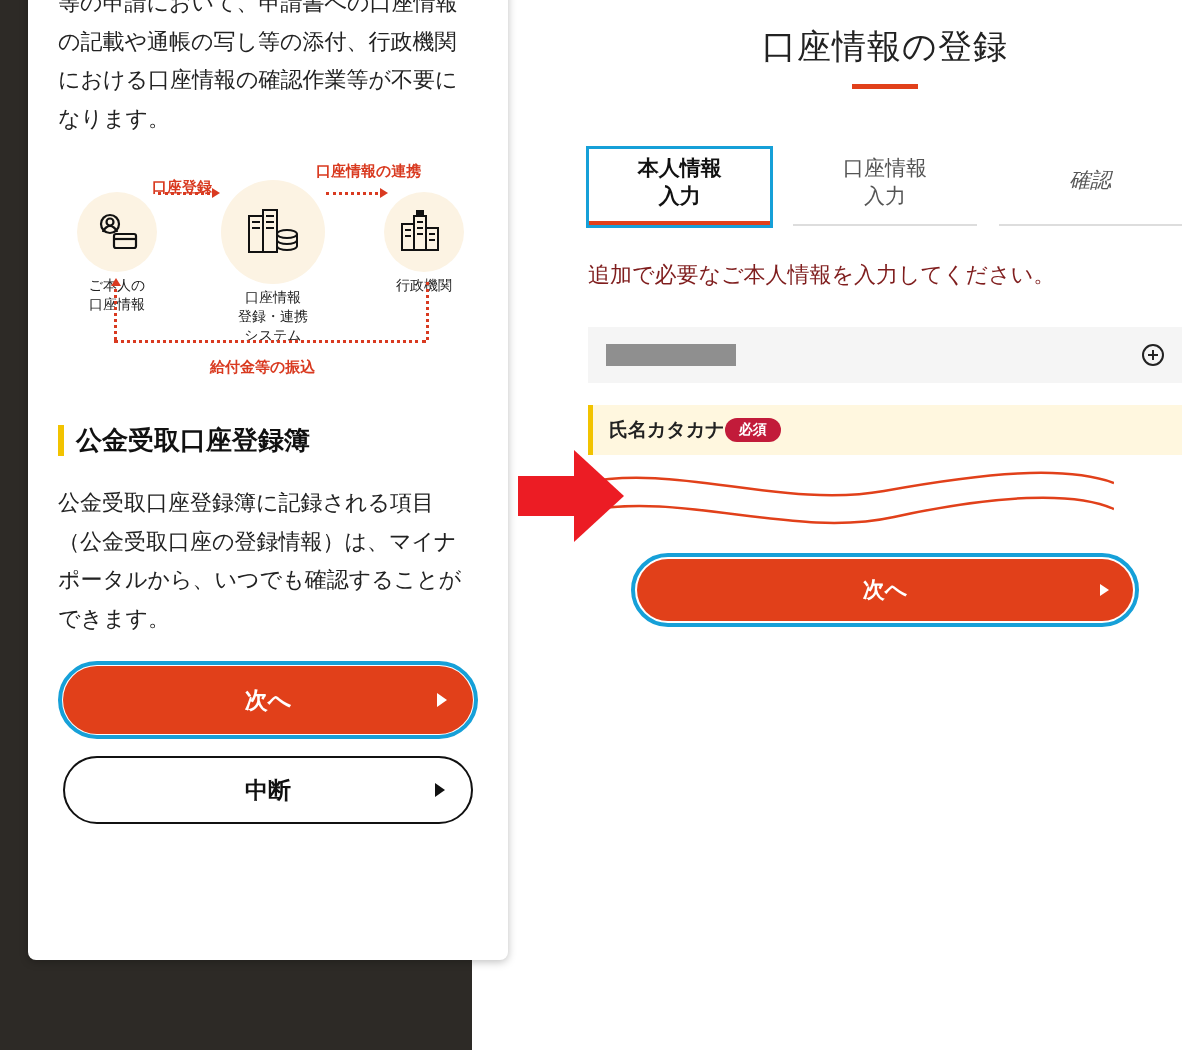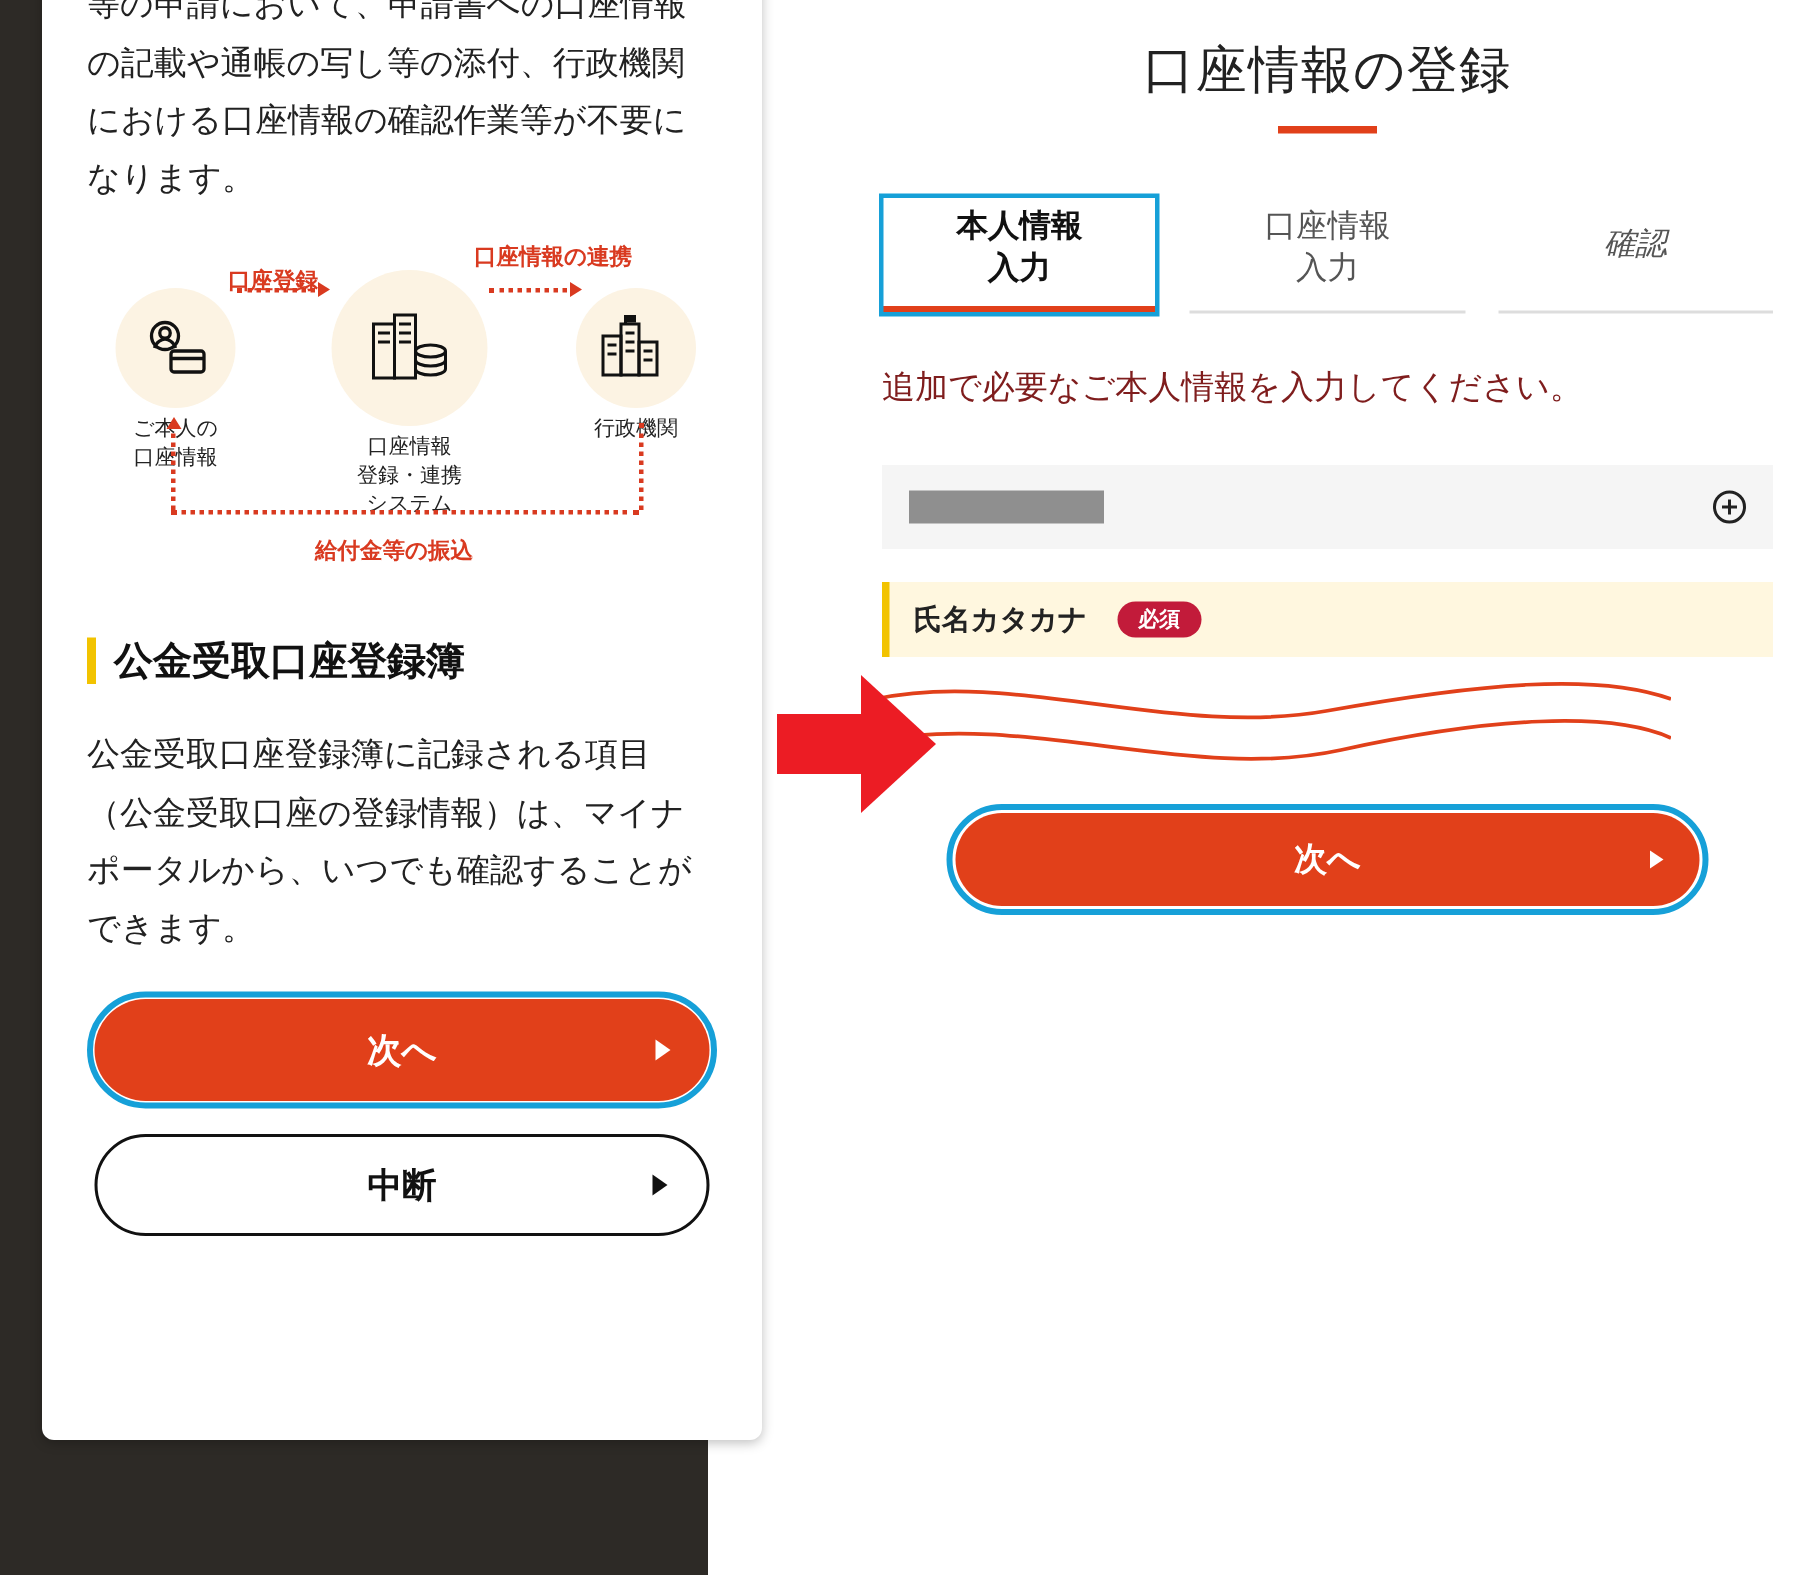--- a/index.html
+++ b/index.html
@@ -195,21 +195,21 @@
   }
   .title-underline {
     width: 66px;
     height: 5px;
     background: #e1401a;
     margin: 14px auto 0 auto;
   }
   .tabs {
     display: flex;
     gap: 22px;
-    margin-top: 42px;
+    margin-top: 59px;
   }
   .tab {
     flex: 1;
     text-align: center;
     padding: 6px 0 10px 0;
     font-size: 21px;
     color: #555;
     line-height: 1.35;
     border-bottom: 2px solid #ddd;
     position: relative;
@@ -268,21 +268,20 @@
   .plus-icon::after  { left:8px; top:4px; width:2px; height:10px; }
 
   .field-label-row {
     margin-top: 22px;
     background: #fff7df;
     height: 50px;
     display: flex;
     align-items: center;
     padding: 0 16px;
     border-left: 5px solid #f2c300;
-    gap: 20px;
   }
   .field-label-row .lbl {
     font-size: 19px;
     font-weight: 700;
     color: #222;
   }
   .req-badge {
     background: #c21b3a;
     color: #fff;
     font-size: 14px;

